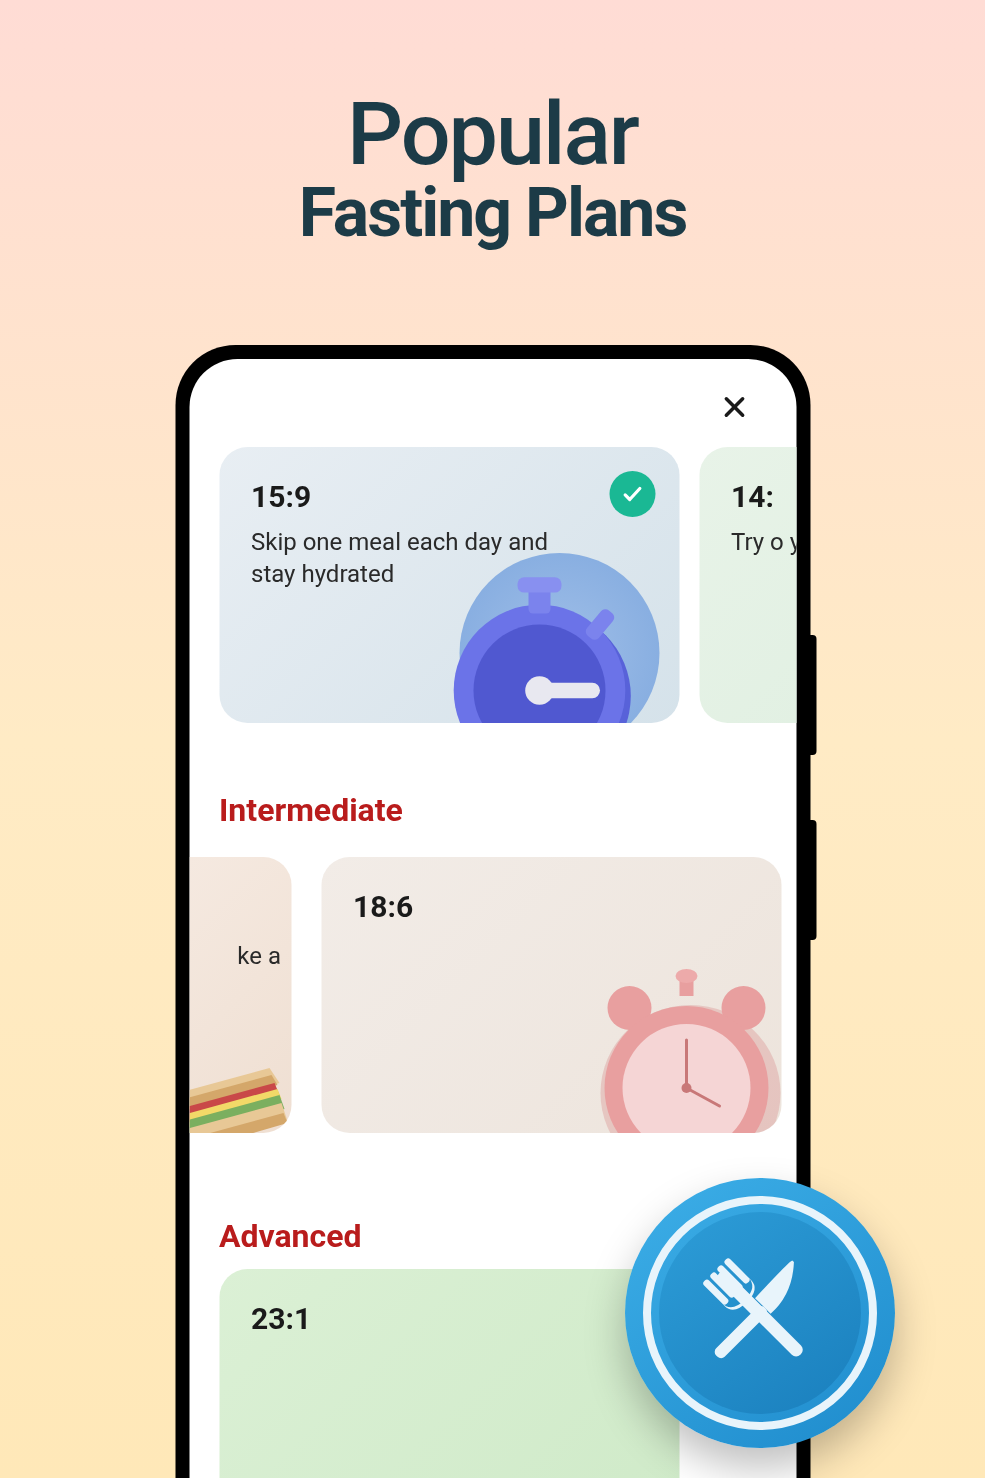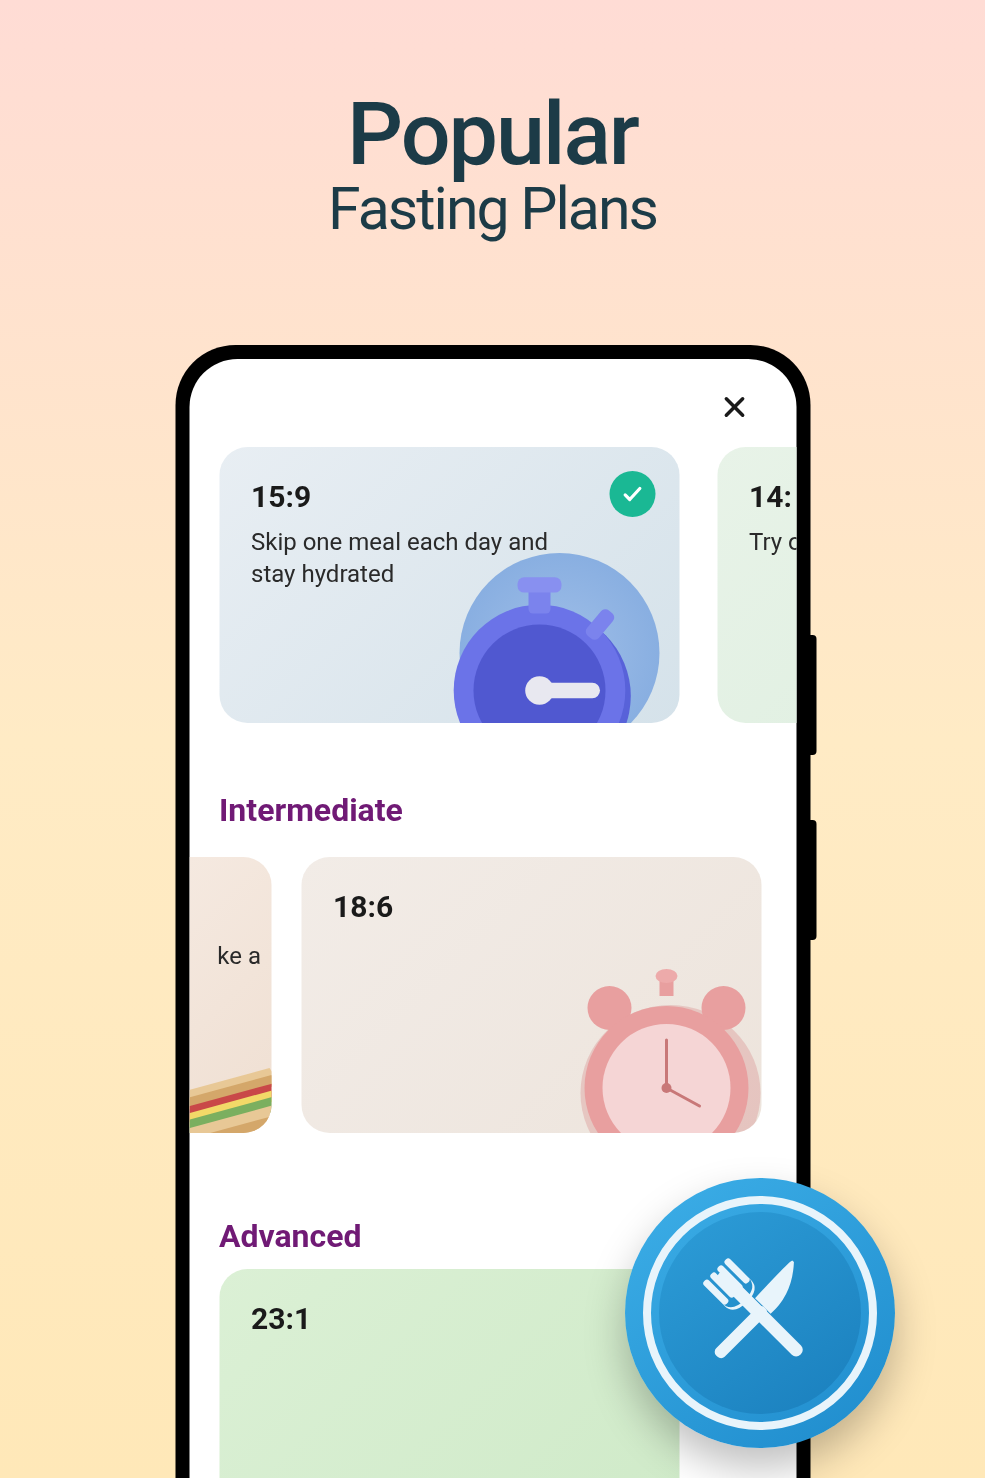--- a/index.html
+++ b/index.html
@@ -25,22 +25,22 @@
     
     .hero-title-line1 {
       font-size: 88px;
       font-weight: 500;
       line-height: 1;
       letter-spacing: -2px;
       text-align: center;
     }
     
     .hero-title-line2 {
-      font-size: 59px;
-      font-weight: 400;
+      font-size: 68px;
+      font-weight: 700;
       line-height: 1.05;
       letter-spacing: -2px;
     }
     
     .phone-frame {
       position: absolute;
       left: 50%;
       transform: translateX(-50%);
       top: 345px;
       width: 635px;
@@ -95,21 +95,21 @@
       width: 28px;
       height: 28px;
     }
     
     .cards-row-1 {
       position: absolute;
       top: 88px;
       left: 0;
       right: 0;
       display: flex;
-      gap: 38px;
+      gap: 20px;
       padding-left: 30px;
     }
     
     .plan-card {
       flex-shrink: 0;
       width: 460px;
       height: 276px;
       border-radius: 28px;
       padding: 32px;
       position: relative;
@@ -171,42 +171,42 @@
       height: 200px;
       background: radial-gradient(circle, #A0BFE8 0%, #7FA8DE 100%);
       border-radius: 50%;
       bottom: -30px;
       right: 20px;
     }
     
     .section-title {
       font-size: 32px;
       font-weight: 700;
-      color: #701a75;
+      color: #b91c1c;
       padding-left: 30px;
     }
     
     .section-intermediate {
       position: absolute;
       top: 432px;
     }
     
     .cards-row-2 {
       position: absolute;
       top: 498px;
       left: 0;
       right: 0;
       display: flex;
       gap: 30px;
       padding-left: 0;
     }
     
     .card-partial {
       flex-shrink: 0;
-      width: 82px;
+      width: 102px;
       height: 276px;
       border-radius: 0 28px 28px 0;
       background: linear-gradient(135deg, #F5E9E0 0%, #EFDFD2 100%);
       position: relative;
       overflow: hidden;
       padding: 32px 0 0 0;
       cursor: pointer;
     }
     
     .card-partial-text {

